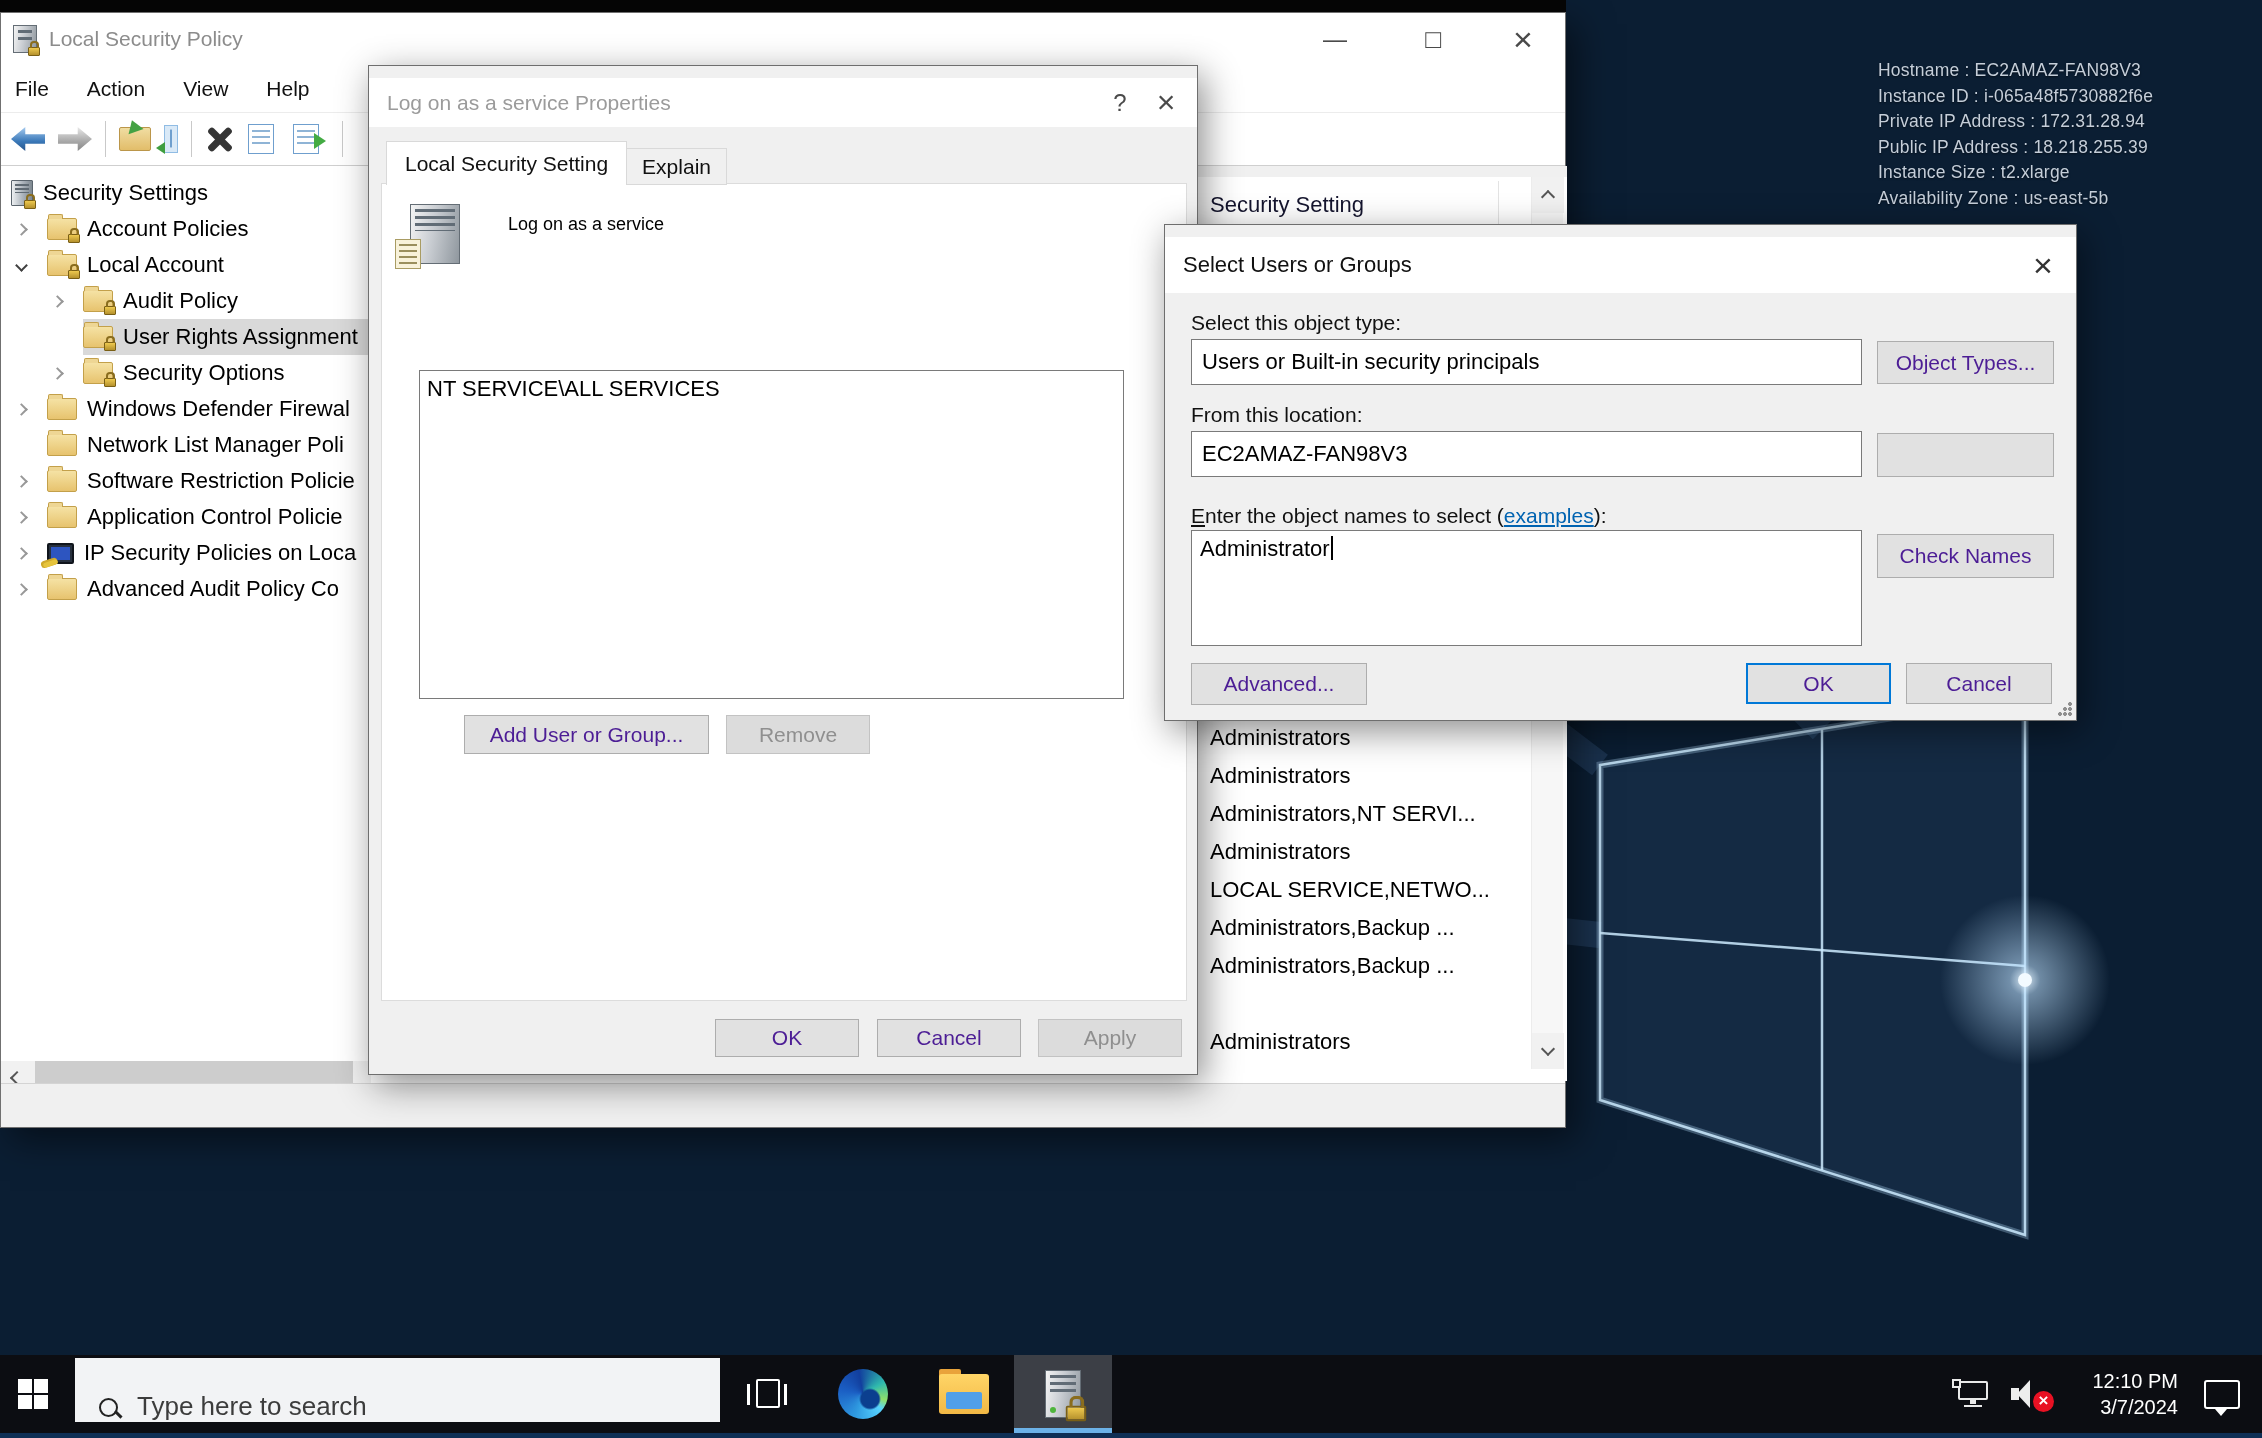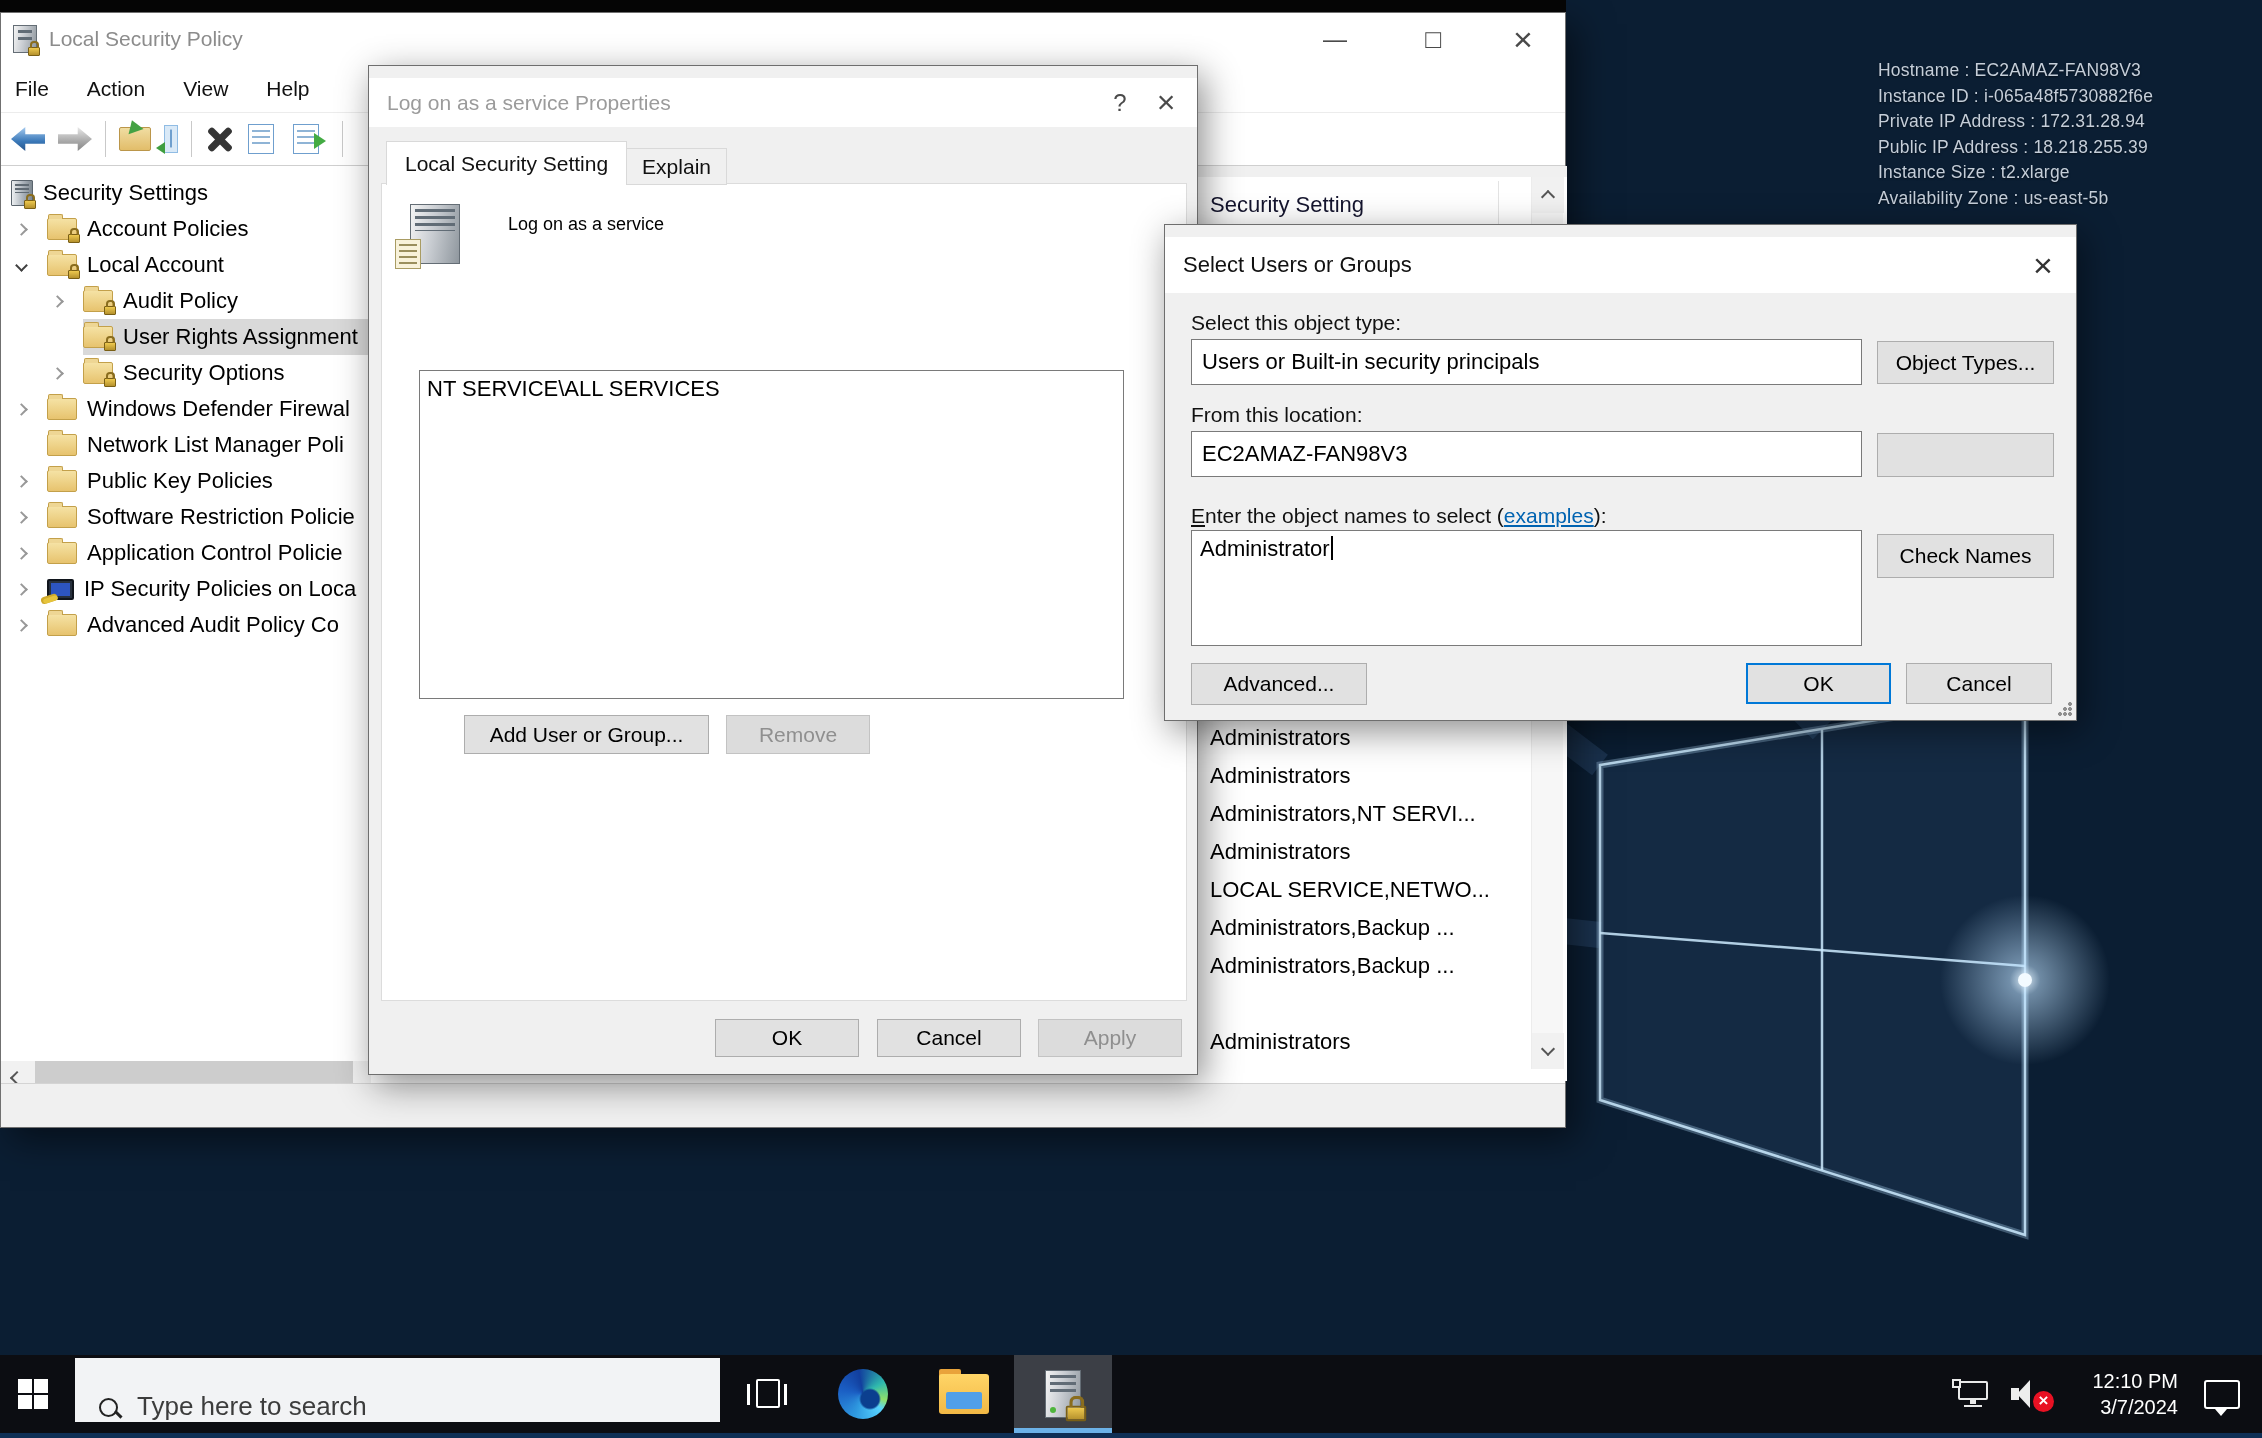--- a/index.html
+++ b/index.html
@@ -10,21 +10,21 @@
 
   
   #wallpaper{inset:0;
     background:radial-gradient(1000px 760px at 2010px 1010px,rgba(70,150,225,.38),transparent 68%),
                linear-gradient(115deg,#081422 0%,#0b1e33 30%,#123659 58%,#1b5априка 78%,#2066a8 100%);
     background-color:#0b1e33;}
   #ec2info{left:1878px;top:58px;color:#c5ced9;font-size:17.5px;line-height:25.5px;letter-spacing:.2px;text-shadow:0 1px 2px rgba(0,0,0,.5);}
 
   
   .btn{display:flex;align-items:center;justify-content:center;background:#e1e1e1;border:1px solid #adadad;
-       font-size:21px;color:#000000;cursor:default;}
+       font-size:21px;color:#4c1d95;cursor:default;}
   .btn.disabled{background:#dcdcdc;border-color:#c3c3c3;color:#8f8f8f;}
   .btn.default{border:2px solid var(--accent,#0078d7);}
   .tfield{background:#fff;border:1px solid #7a7a7a;color:#000;font-size:22px;display:flex;align-items:center;padding-left:10px;}
   .dlg{background:#f0f0f0;border:1px solid #6e6e6e;box-shadow:6px 10px 34px rgba(0,0,0,.45);}
   .dlg-titlebar{background:#fff;display:flex;align-items:center;margin-top:12px;}
   .chev{width:9px;height:9px;border-top:2px solid #989898;border-right:2px solid #989898;transform:rotate(45deg);}
   .chev.exp{border-color:#404040;transform:rotate(135deg);}
   .sarrow{width:10px;height:10px;border-top:2px solid #555;border-right:2px solid #555;display:inline-block;}
   .sarrow.up{transform:rotate(-45deg);margin-top:4px;}
   .sarrow.down{transform:rotate(135deg);margin-bottom:4px;}
@@ -364,29 +364,20 @@
               <span class="tico ico-folder"></span>
               <span class="tree-label">Network List Manager Poli</span>
             </span>
           </div>
           <div class="tree-row lvl1">
             <span class="chev-box">
               <span class="chev"></span>
             </span>
             <span class="row-body">
               <span class="tico ico-folder"></span>
-              <span class="tree-label">Public Key Policies</span>
-            </span>
-          </div>
-          <div class="tree-row lvl1">
-            <span class="chev-box">
-              <span class="chev"></span>
-            </span>
-            <span class="row-body">
-              <span class="tico ico-folder"></span>
               <span class="tree-label">Software Restriction Policie</span>
             </span>
           </div>
           <div class="tree-row lvl1">
             <span class="chev-box">
               <span class="chev"></span>
             </span>
             <span class="row-body">
               <span class="tico ico-folder"></span>
               <span class="tree-label">Application Control Policie</span>

